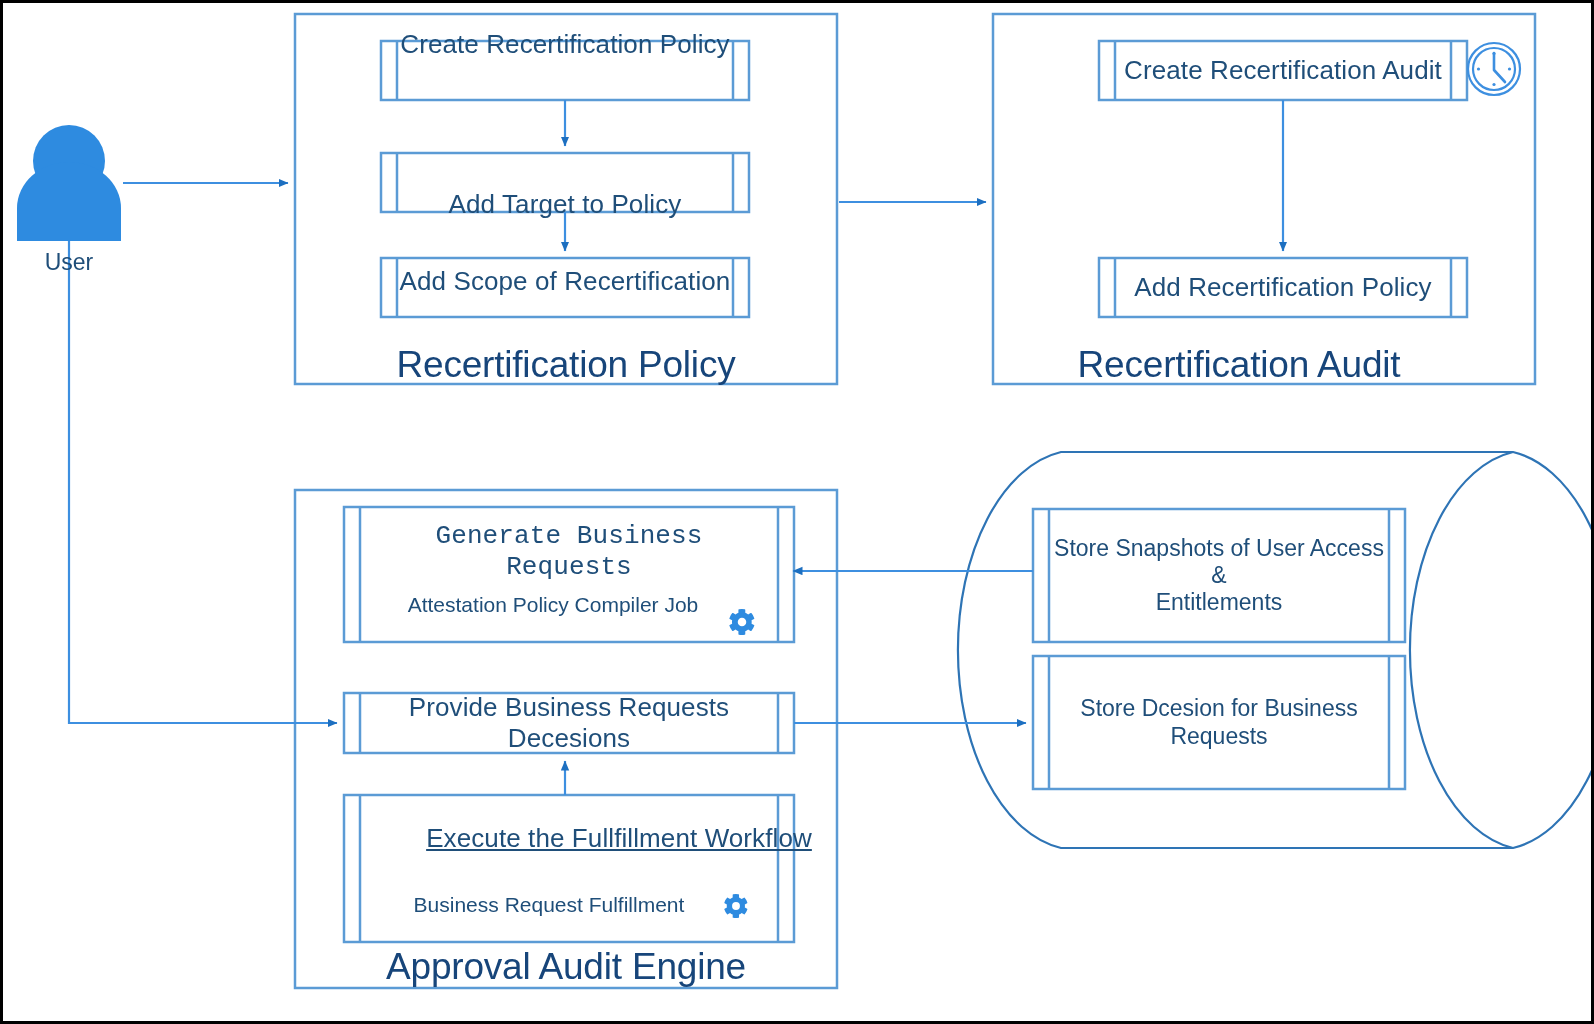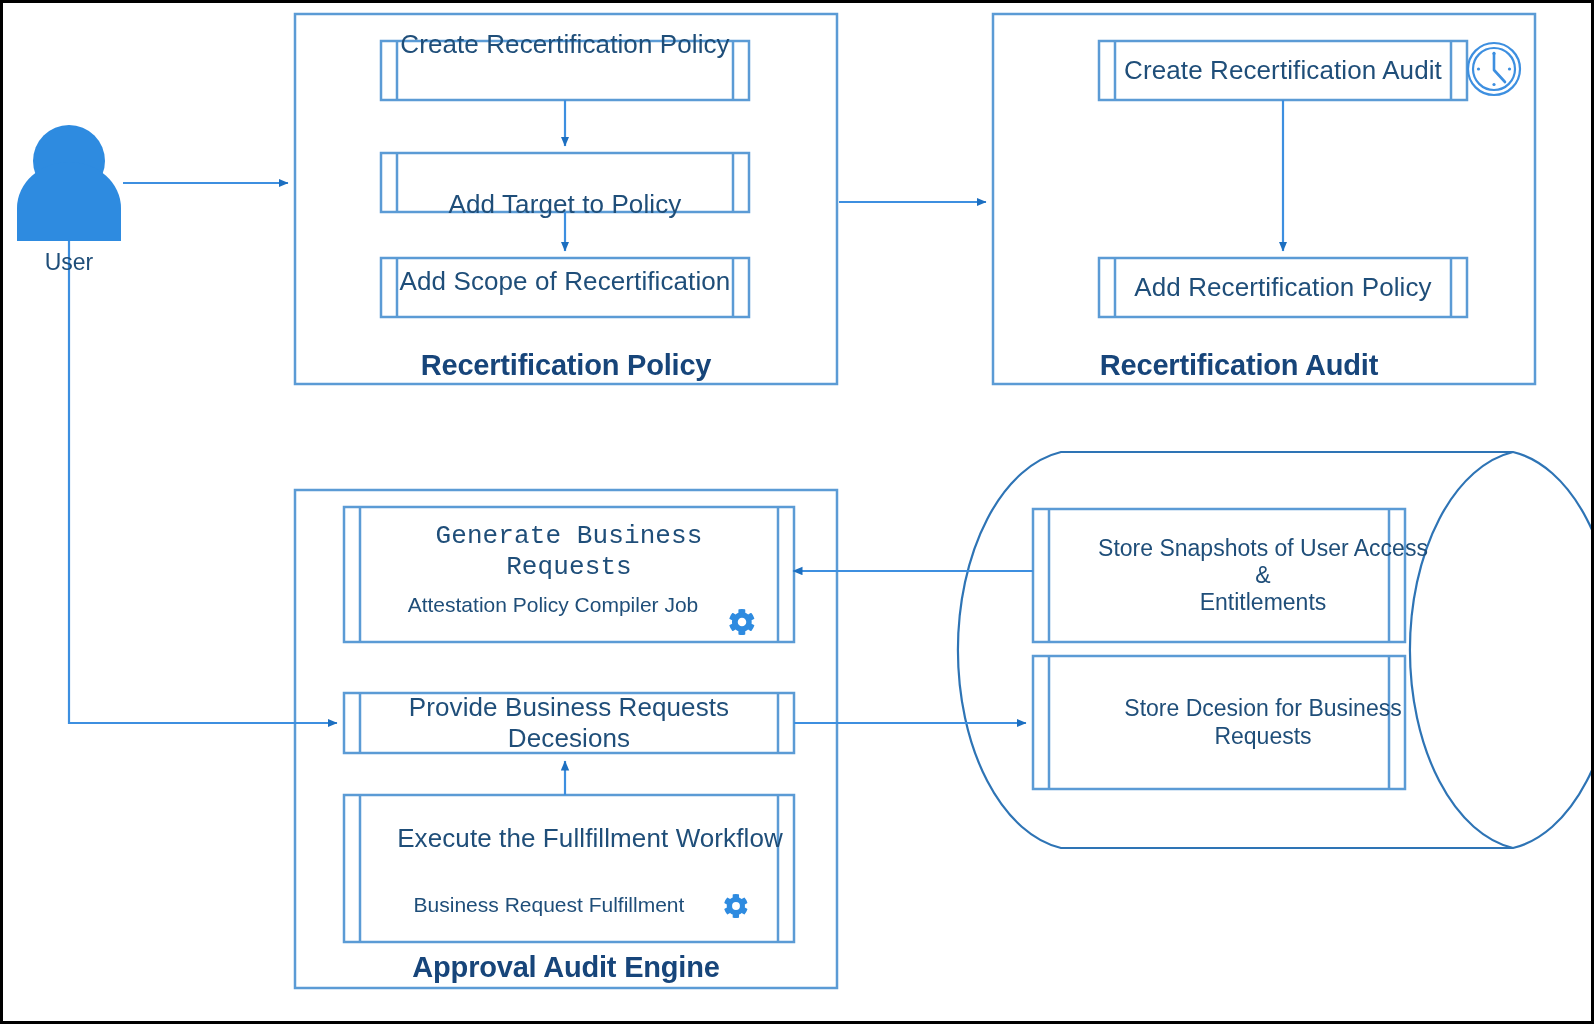--- a/index.html
+++ b/index.html
@@ -44,32 +44,31 @@
     letter-spacing: 0.1px;
   }
   .step-label-2l {
     font-size: 26px;
     letter-spacing: 0.1px;
   }
   .sub-label {
     font-size: 21px;
   }
   .section-title {
-    font-size: 29px;
-    font-weight: bold;
+    font-size: 37px;
+    font-weight: normal;
     color: #17457A;
     letter-spacing: -0.2px;
   }
   .actor-label {
     font-size: 23px;
     color: #1F4E79;
   }
   .store-label {
     font-size: 23px;
-    padding-left: 44px;
   }
 </style>
 </head>
 <body>
 
 <div id="canvas">
 
   <svg id="svgroot" viewBox="0 0 1594 1024">
     <defs>
       <marker id="arrH" markerWidth="11" markerHeight="11" refX="9.5" refY="4.2" orient="auto" markerUnits="userSpaceOnUse">
@@ -197,21 +196,21 @@
   <div class="txt step-label" style="left:1112px; top:255px; width:336px; height:59px;">Add Recertification Policy</div>
   <div class="txt section-title" style="left:990px; top:340px; width:492px; height:44px;">Recertification Audit</div>
 
   <div class="txt step-label-2l" style="left:357px; top:504px; width:418px; height:90px;font-family:Liberation Mono, monospace;">Generate Business
 Requests</div>
   <div class="txt sub-label" style="left:370px; top:586px; width:360px; height:32px;">Attestation Policy Compiler Job</div>
 
   <div class="txt step-label-2l" style="left:357px; top:688px; width:418px; height:64px;">Provide Business Requests
 Decesions</div>
 
-  <div class="txt step-label" style="left:340px; top:806px; width:494px; height:58px;">Execute the Fullfillment Workflow</div>
+  <div class="txt step-label" style="left:369px; top:806px; width:494px; height:58px;text-decoration:underline;">Execute the Fullfillment Workflow</div>
   <div class="txt sub-label" style="left:370px; top:886px; width:352px; height:32px;">Business Request Fulfillment</div>
 
   <div class="txt section-title" style="left:292px; top:942px; width:542px; height:44px;">Approval Audit Engine</div>
 
   <div class="txt store-label" style="left:1046px; top:506px; width:340px; height:133px;">Store Snapshots of User Access &amp;
 Entitlements</div>
   <div class="txt store-label" style="left:1046px; top:653px; width:340px; height:133px;">Store Dcesion for Business
 Requests</div>
 
 </div>

